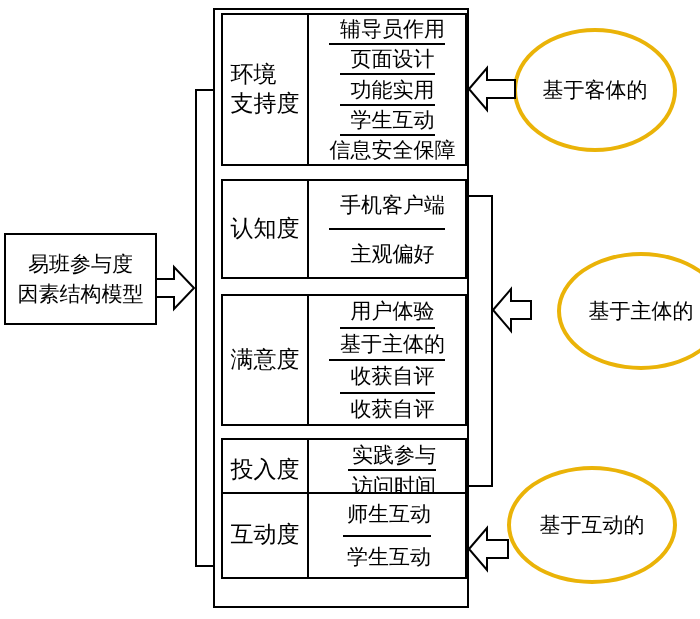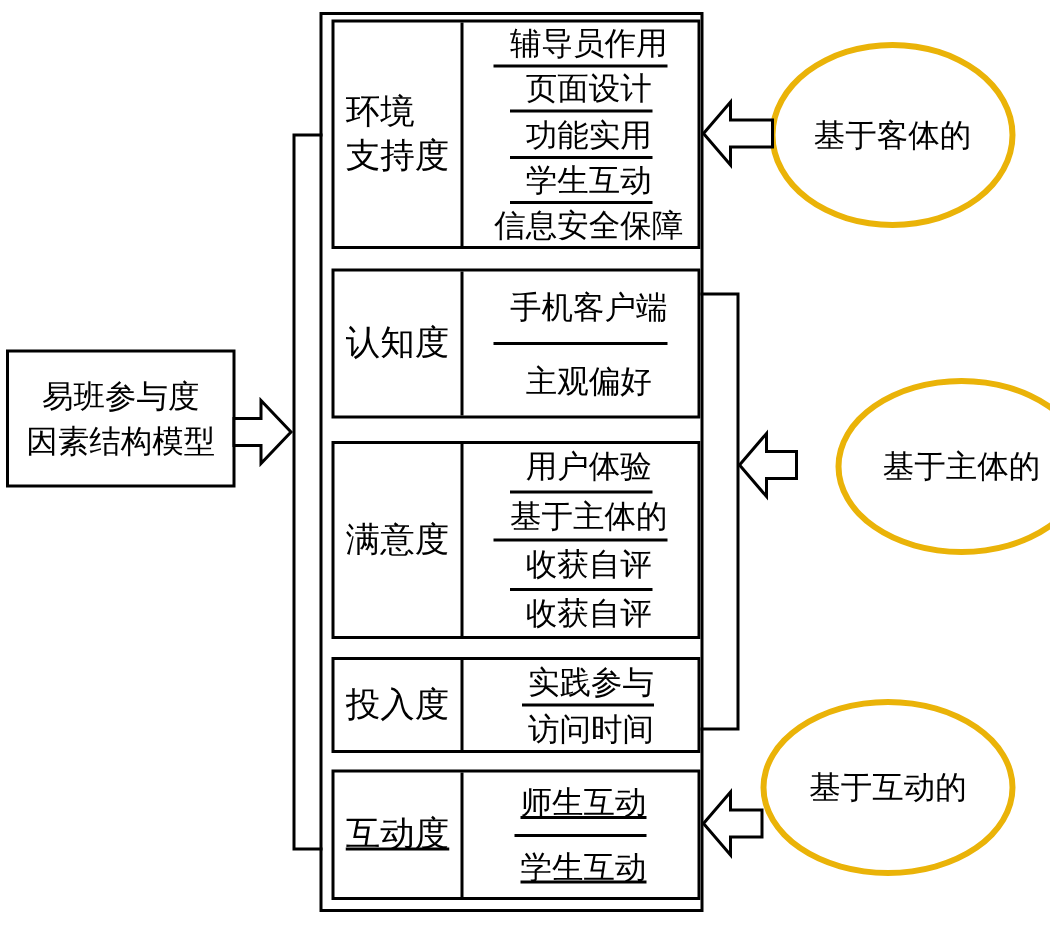--- a/index.html
+++ b/index.html
@@ -81,21 +81,21 @@
         <div class="item-row">收获自评</div>
       </div>
     </div>
     <div class="rect factor-block centered" style="top: 438px; height: 64px; gap: 10px;">
       <div class="cat-cell">投入度</div>
       <div class="items-col">
         <div class="item-row">实践参与</div>
         <div class="item-row">访问时间</div>
       </div>
     </div>
-    <div class="rect factor-block centered" style="top: 513px; height: 87px; text-decoration: underline;">
+    <div class="rect factor-block centered" style="top: 492px; height: 87px;">
       <div class="cat-cell">互动度</div>
       <div class="items-col">
         <div class="item-row">师生互动</div>
         <div class="item-row">学生互动</div>
       </div>
     </div>
   </div>
 
 <div class="ellipse ellipse-object">
   <span>基于客体的</span>

